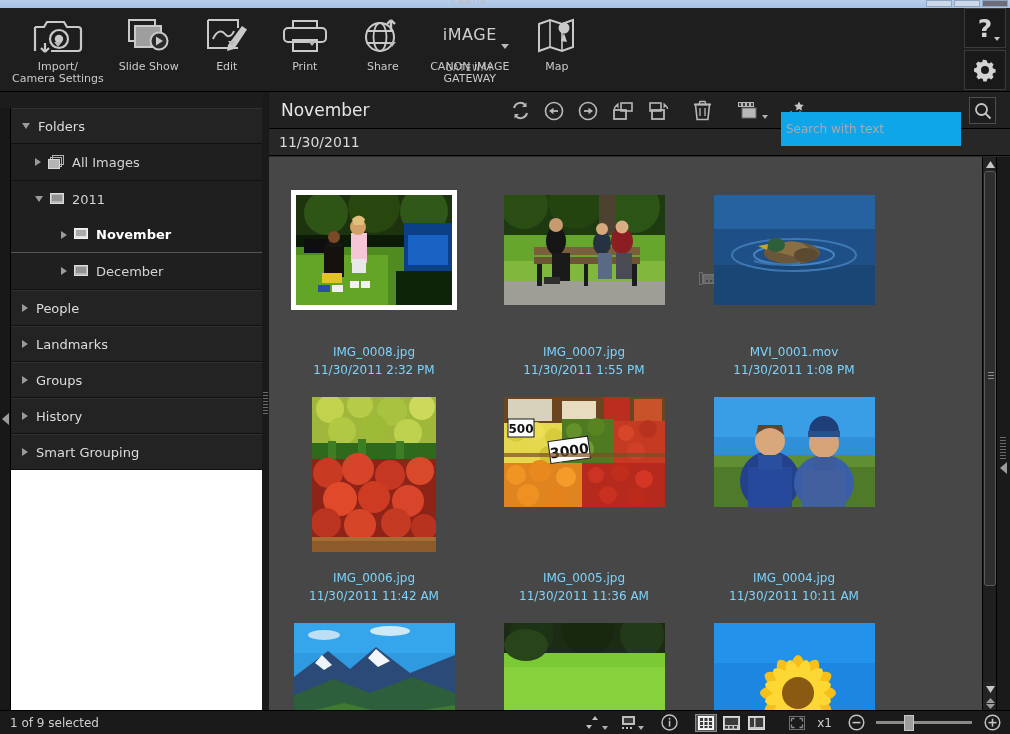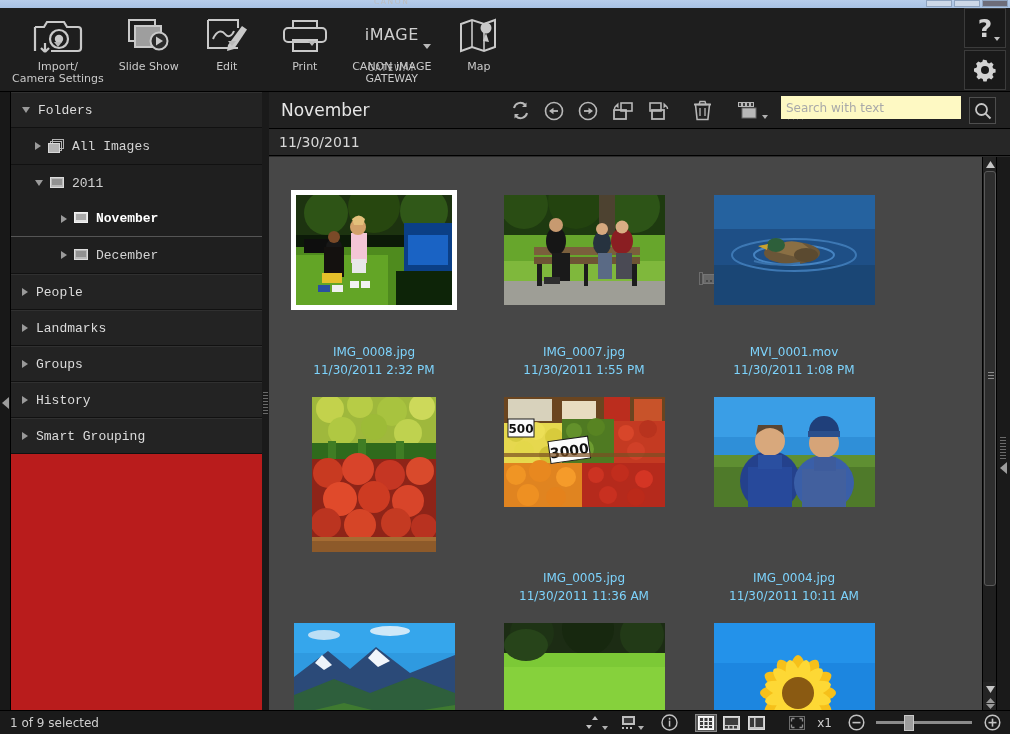--- a/index.html
+++ b/index.html
@@ -49,22 +49,22 @@
   .tb-rbtn {
     position: relative; width: 42px; height: 40px; border: 1px solid #3b3b3b; background: #191919;
     display: flex; align-items: center; justify-content: center; color: #d2d2d2;
   }
   .tb-rbtn.help { font-size: 25px; font-weight: bold; }
   .tb-rbtn .mini-caret { position: absolute; right: 5px; bottom: 6px;
      width:0;height:0;border-left:3px solid transparent;border-right:3px solid transparent;border-top:4px solid #c0c0c0;}
 
   
   .sidebar {
-    position: absolute; left: 0; top: 92px; width: 263px; bottom: 24px;
-    background: #b91c1c; border-right: 1px solid #000; font-family: Liberation Mono, monospace;
+    position: absolute; left: 0; top: 108px; width: 263px; bottom: 24px;
+    background: #ffffff; border-right: 1px solid #000;
   }
   .side-scroll { position: absolute; left: 11px; right: 0; top: 0; bottom: 0; overflow: hidden; }
   .sec-head {
     height: 36px; display: flex; align-items: center; gap: 8px; padding-left: 11px;
     border-top: 1px solid #303030; border-bottom: 1px solid #111;
     background: #232323; font-size: 13px; color: #dcdcdc;
   }
   .sec-body { background: #1f1f1f; border-bottom: 1px solid #111; }
   .tree-row {
     height: 36px; display: flex; align-items: center; gap: 7px; font-size: 13px; color: #d3d3d3;
@@ -96,22 +96,22 @@
   .main-head {
     position: relative; height: 37px; background: #212121; border-bottom: 1px solid #000;
     display: flex; align-items: center;
   }
   .main-title { font-size: 17px; color: #e6e6e6; padding-left: 12px; }
   .head-tools { position: absolute; left: 240px; top: 0; height: 37px; display: flex; align-items: center; gap: 12px; }
   .ht-btn { position: relative; width: 22px; height: 22px; display: flex; align-items: center; justify-content: center; }
   .ht-btn .mini-caret { position: absolute; right: -7px; bottom: 3px;
      width:0;height:0;border-left:3.5px solid transparent;border-right:3.5px solid transparent;border-top:4.5px solid #b0b0b0;}
   .searchbox {
-    position: absolute; left: 512px; top: 4px; width: 180px; height: 23px;
-    background: #fef9c3; border: none;
+    position: absolute; left: 512px; top: 20px; width: 180px; height: 34px;
+    background: #0ea5e9; border: none;
   }
   .searchbox input {
     width: 100%; height: 100%; border: 0; outline: 0; background: transparent;
     font-family: inherit; font-size: 12px; color: #333; padding-left: 5px;
   }
   .searchbox input::placeholder { color: #a9a9a9; }
   .searchbtn {
     position: absolute; left: 700px; top: 5px; width: 27px; height: 27px;
     border: 1px solid #4e4e4e; background: #1d1d1d;
     display: flex; align-items: center; justify-content: center;
@@ -226,20 +226,32 @@
           <svg width="48" height="42" viewBox="0 0 48 42">
             <path d="M12 13V6h24v7" fill="none" stroke="#c9c9c9" stroke-width="2"></path>
             <rect x="3" y="13" width="42" height="14" rx="4" fill="none" stroke="#c9c9c9" stroke-width="2"></rect>
             <rect x="12" y="25" width="24" height="11" fill="none" stroke="#c9c9c9" stroke-width="2"></rect>
           </svg>
         </div>
         <span class="tb-caret caret" style="left:42px; top:33px;"></span>
         <div class="tb-label">Print</div>
       </div>
 
+      <div class="tb-item">
+        <div class="tb-icon">
+          <svg width="46" height="42" viewBox="0 0 46 42">
+            <circle cx="20" cy="22" r="14" fill="none" stroke="#c9c9c9" stroke-width="2"></circle>
+            <ellipse cx="20" cy="22" rx="6.5" ry="14" fill="none" stroke="#c9c9c9" stroke-width="1.8"></ellipse>
+            <path d="M6.5 16h27M6.5 28h27" stroke="#c9c9c9" stroke-width="1.8"></path>
+            <path d="M31 16V5m0 0l-4 4m4-4l4 4" fill="none" stroke="#c9c9c9" stroke-width="2.4"></path>
+          </svg>
+        </div>
+        <span class="tb-caret caret" style="left:44px; top:34px;"></span>
+        <div class="tb-label">Share</div>
+      </div>
 
       <div class="tb-item" style="min-width:96px;">
         <div class="tb-icon">
           <div class="cig-wrap">
             <div class="cig-top">CANON</div>
             <div class="cig-mid">iMAGE</div>
             <div class="cig-bot">GATEWAY</div>
           </div>
         </div>
         <span class="tb-caret caret" style="left:79px; top:36px;"></span>
@@ -569,20 +581,24 @@
                 <circle cx="28" cy="102" r="17" fill="#e04a2b"></circle>
                   <circle cx="62" cy="100" r="16" fill="#cd3b22"></circle>
                 <circle cx="96" cy="104" r="16" fill="#d8452a"></circle>
                 <circle cx="14" cy="126" r="15" fill="#bb3420"></circle>
                   <circle cx="48" cy="128" r="16" fill="#d64527"></circle>
                 <circle cx="84" cy="126" r="15" fill="#c43a22"></circle>
                   <circle cx="112" cy="130" r="13" fill="#b83220"></circle>
                 <rect x="0" y="142" width="124" height="13" fill="#8d5a2a"></rect>
                 <rect x="0" y="140" width="124" height="4" fill="#a56c33"></rect>
               </svg>
+            </div>
+            <div class="cap">
+              <div>IMG_0006.jpg</div>
+              <div>11/30/2011 11:42 AM</div>
             </div>
           </div>
 
           <div class="cell">
             <div class="thumb-wrap" style="height:160px;">
               <svg class="thumb" width="161" height="110" viewBox="0 0 161 110">
                 <rect width="161" height="110" fill="#8a5a28"></rect>
                 <rect x="0" y="0" width="161" height="28" fill="#6a4520"></rect>
                 <rect x="4" y="2" width="44" height="22" fill="#d8d2bc"></rect>
                 <rect x="58" y="4" width="34" height="20" fill="#e8dcc0"></rect>

